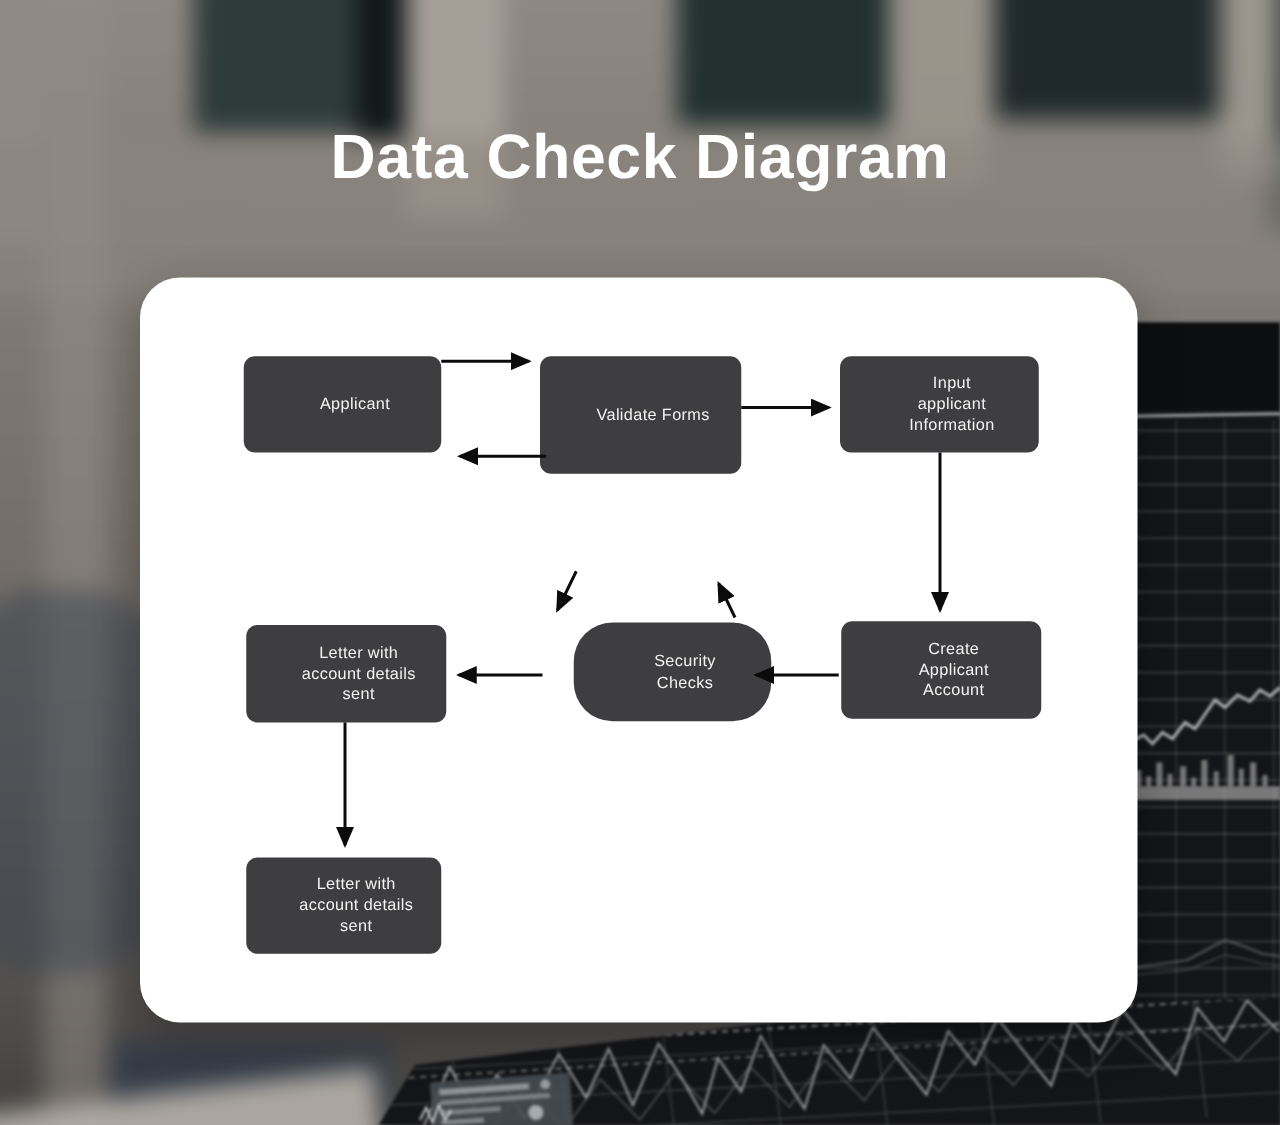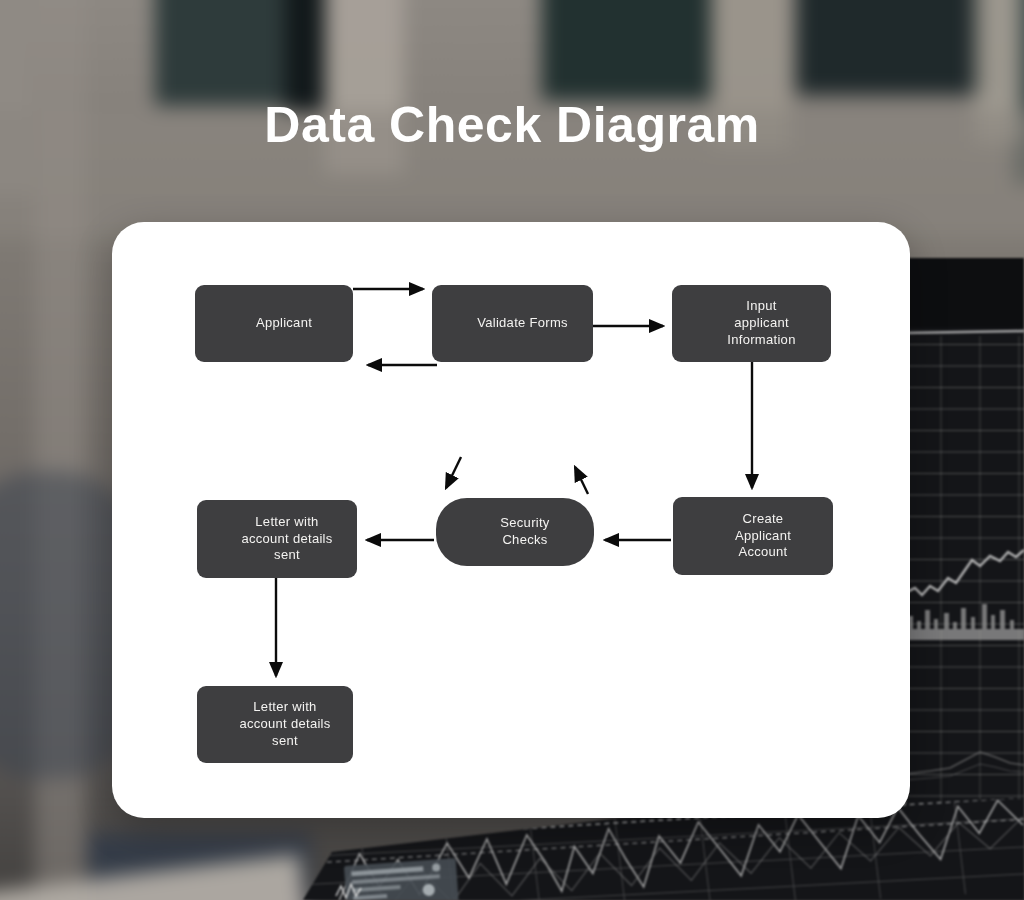--- a/index.html
+++ b/index.html
@@ -136,28 +136,28 @@
       </g>
       <polyline points="336,896 341,886 346,898 351,884 356,896 361,888" fill="none" stroke="#e8e8e8" stroke-width="1.5" opacity="0.9"></polyline>
     </g>
   </svg>
 
   <h1 id="title">Data Check Diagram</h1>
 
   <div id="card"></div>
 
   <div class="node" style="left:195px; top:285px; width:158px; height:77px;">Applicant</div>
-  <div class="node" style="left:432px; top:285px; width:161px; height:77px;">Validate Forms</div>
+  <div class="node" style="left:432px; top:285px; width:161px; height:94px;">Validate Forms</div>
   <div class="node" style="left:672px; top:285px; width:159px; height:77px;">Input
 applicant
 Information</div>
   <div class="node" style="left:197px; top:500px; width:160px; height:78px;">Letter with
 account details
 sent</div>
-  <div class="node" style="left:436px; top:498px; width:158px; height:68px;border-radius:31px;">Security
+  <div class="node" style="left:459px; top:498px; width:158px; height:79px;border-radius:31px;">Security
 Checks</div>
   <div class="node" style="left:673px; top:497px; width:160px; height:78px;">Create
 Applicant
 Account</div>
   <div class="node" style="left:197px; top:686px; width:156px; height:77px;">Letter with
 account details
 sent</div>
 
   <svg id="arrows" width="1024" height="900" viewBox="0 0 1024 900">
     <defs>

